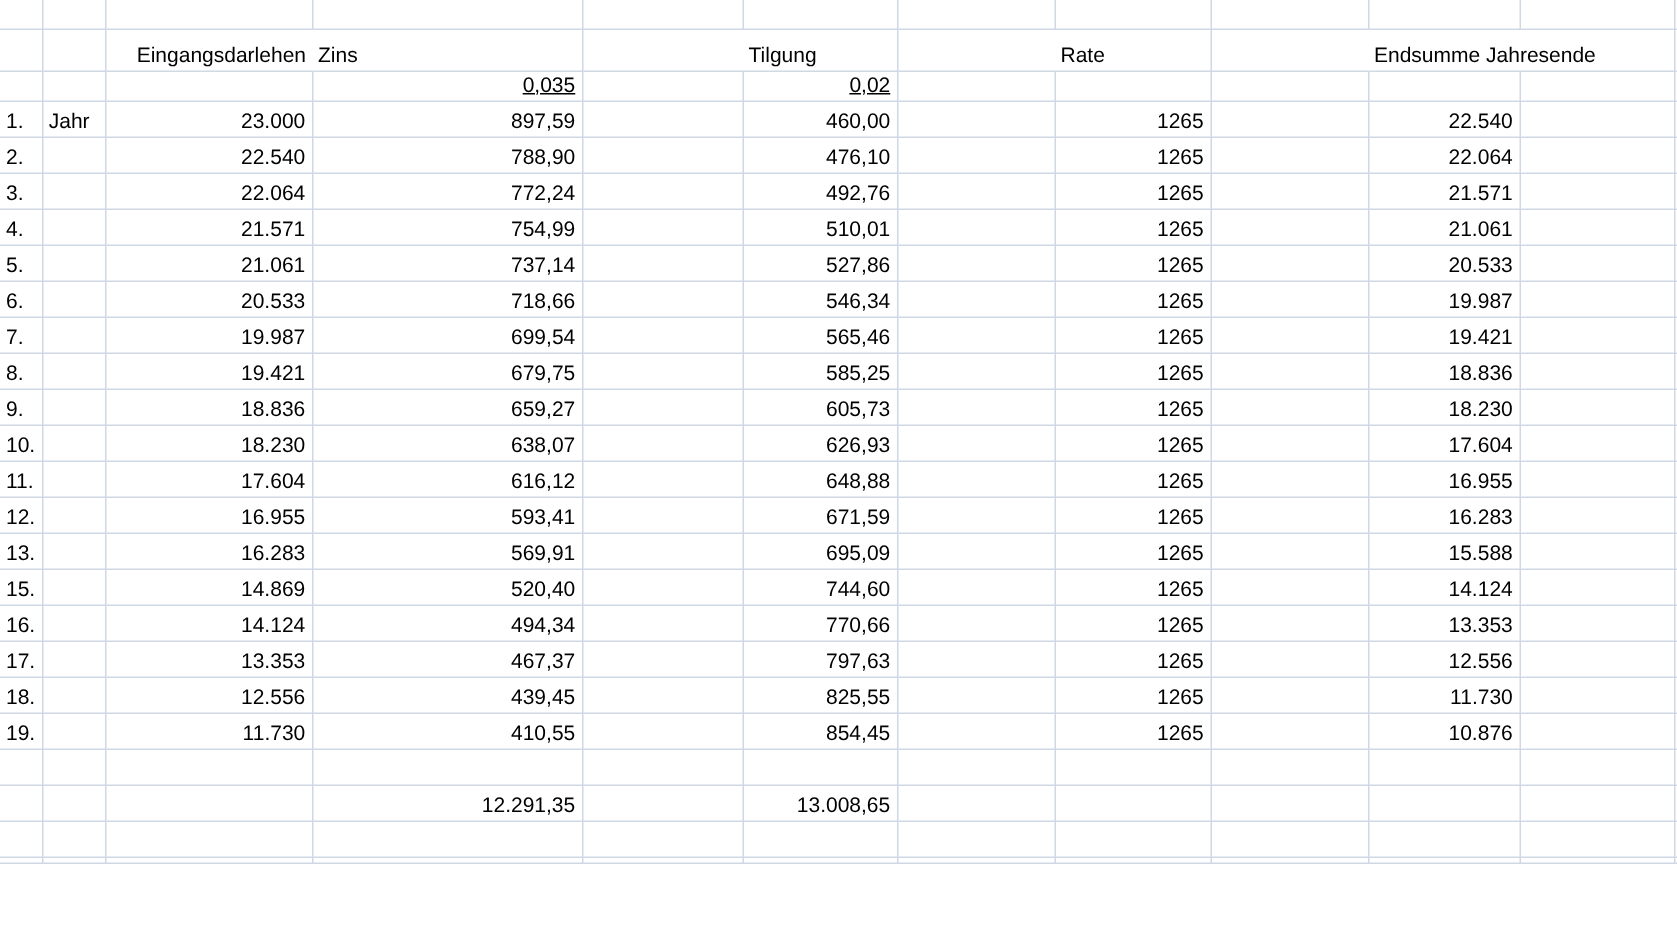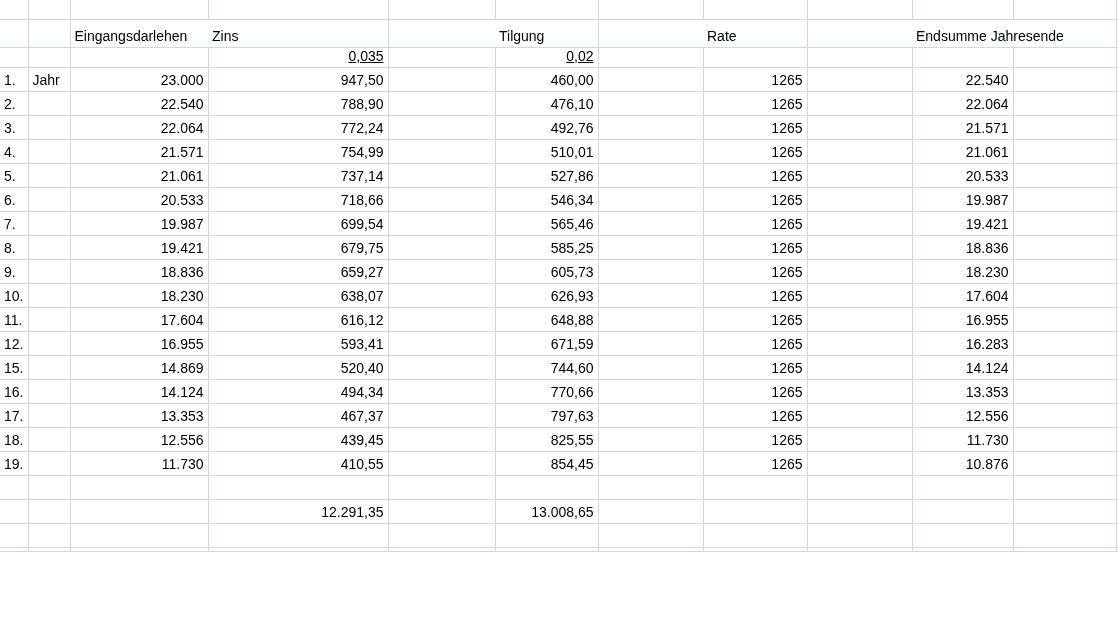--- a/index.html
+++ b/index.html
@@ -24,21 +24,21 @@
     font-size:14px;
     line-height:15px;
     color:var(--cell-text);
     vertical-align:bottom;
     padding:0 4px 3px 4px;
     white-space:nowrap;
     text-align:right;
     overflow:visible;
   }
   td.al{text-align:left;}
-  td.nbr{border-right:none;}
+  td.nbr{border-right:none;text-align:right;}
 </style>
 </head>
 <body>
 
 <table>
   <colgroup>
     <col style="width:28px">
       <col style="width:42px">
       <col style="width:138px">
     <col style="width:180px">
@@ -90,21 +90,21 @@
         <td></td>
         <td></td>
         <td></td>
         <td></td>
         <td></td>
       </tr>
       <tr style="height: 24px;">
         <td class="al">1.</td>
         <td class="al">Jahr</td>
         <td>23.000</td>
-        <td>947,50</td>
+        <td>897,59</td>
         <td></td>
         <td>460,00</td>
         <td></td>
         <td>1265</td>
         <td></td>
         <td>22.540</td>
         <td></td>
         <td></td>
       </tr>
       <tr style="height: 24px;">
@@ -251,20 +251,34 @@
         <td class="al">12.</td>
         <td></td>
         <td>16.955</td>
         <td>593,41</td>
         <td></td>
         <td>671,59</td>
         <td></td>
         <td>1265</td>
         <td></td>
         <td>16.283</td>
+        <td></td>
+        <td></td>
+      </tr>
+      <tr style="height: 24px;">
+        <td class="al">13.</td>
+        <td></td>
+        <td>16.283</td>
+        <td>569,91</td>
+        <td></td>
+        <td>695,09</td>
+        <td></td>
+        <td>1265</td>
+        <td></td>
+        <td>15.588</td>
         <td></td>
         <td></td>
       </tr>
       <tr style="height: 24px;">
         <td class="al">15.</td>
         <td></td>
         <td>14.869</td>
         <td>520,40</td>
         <td></td>
         <td>744,60</td>

